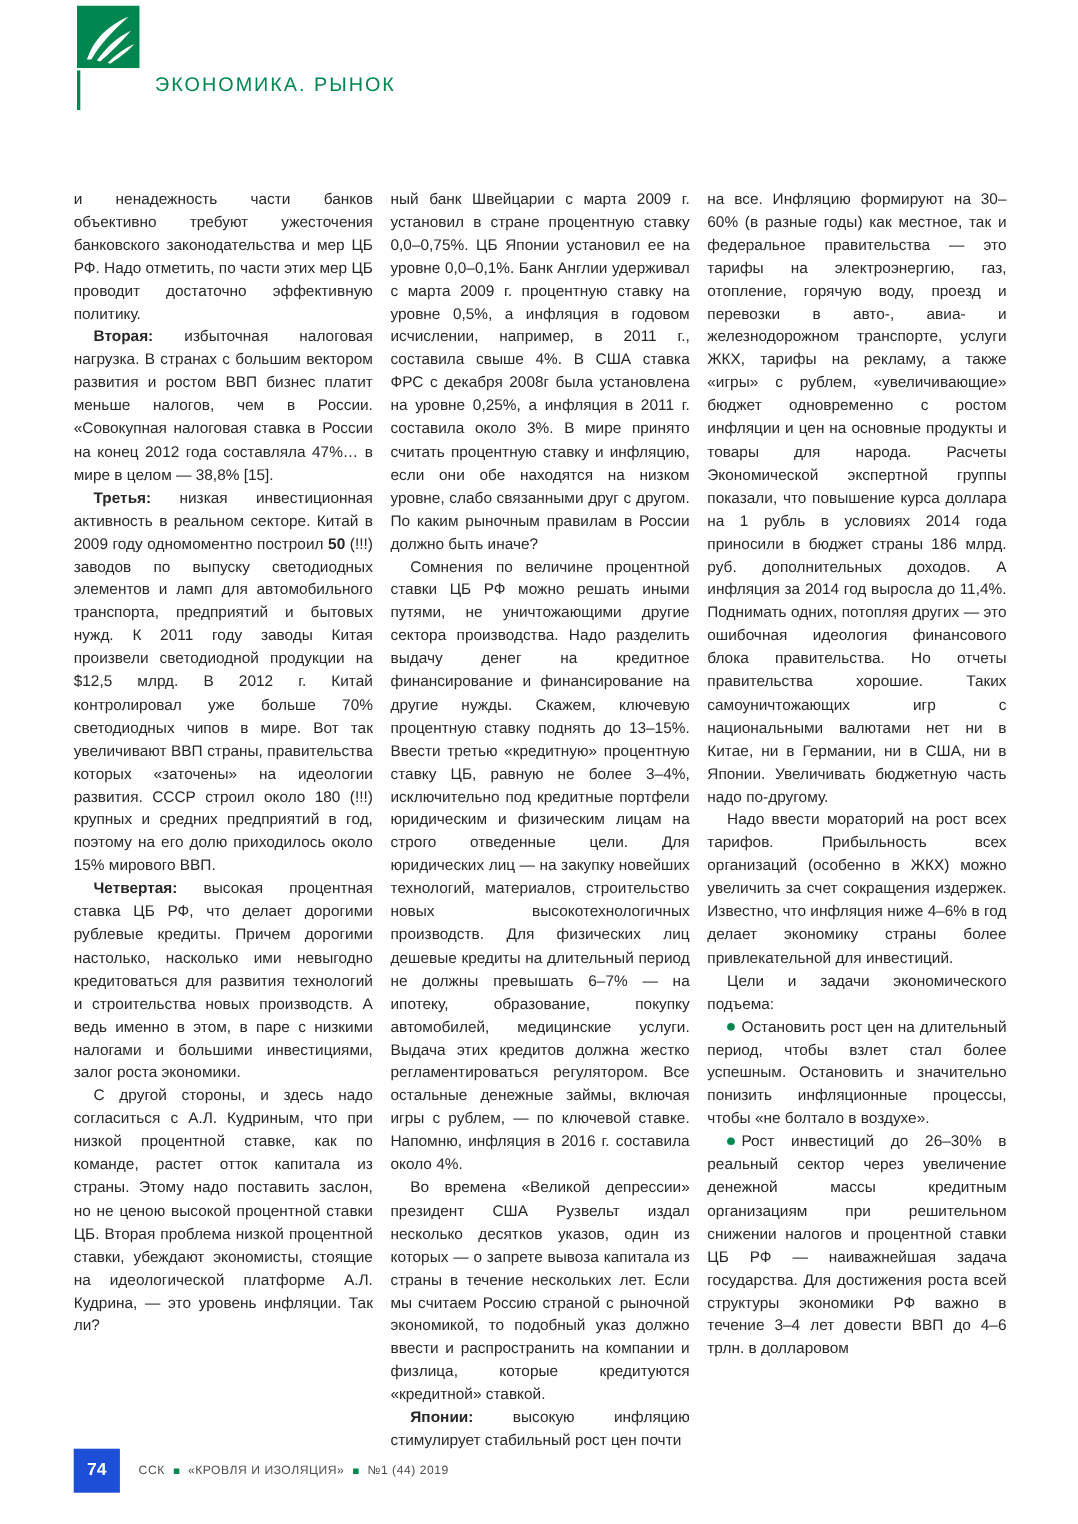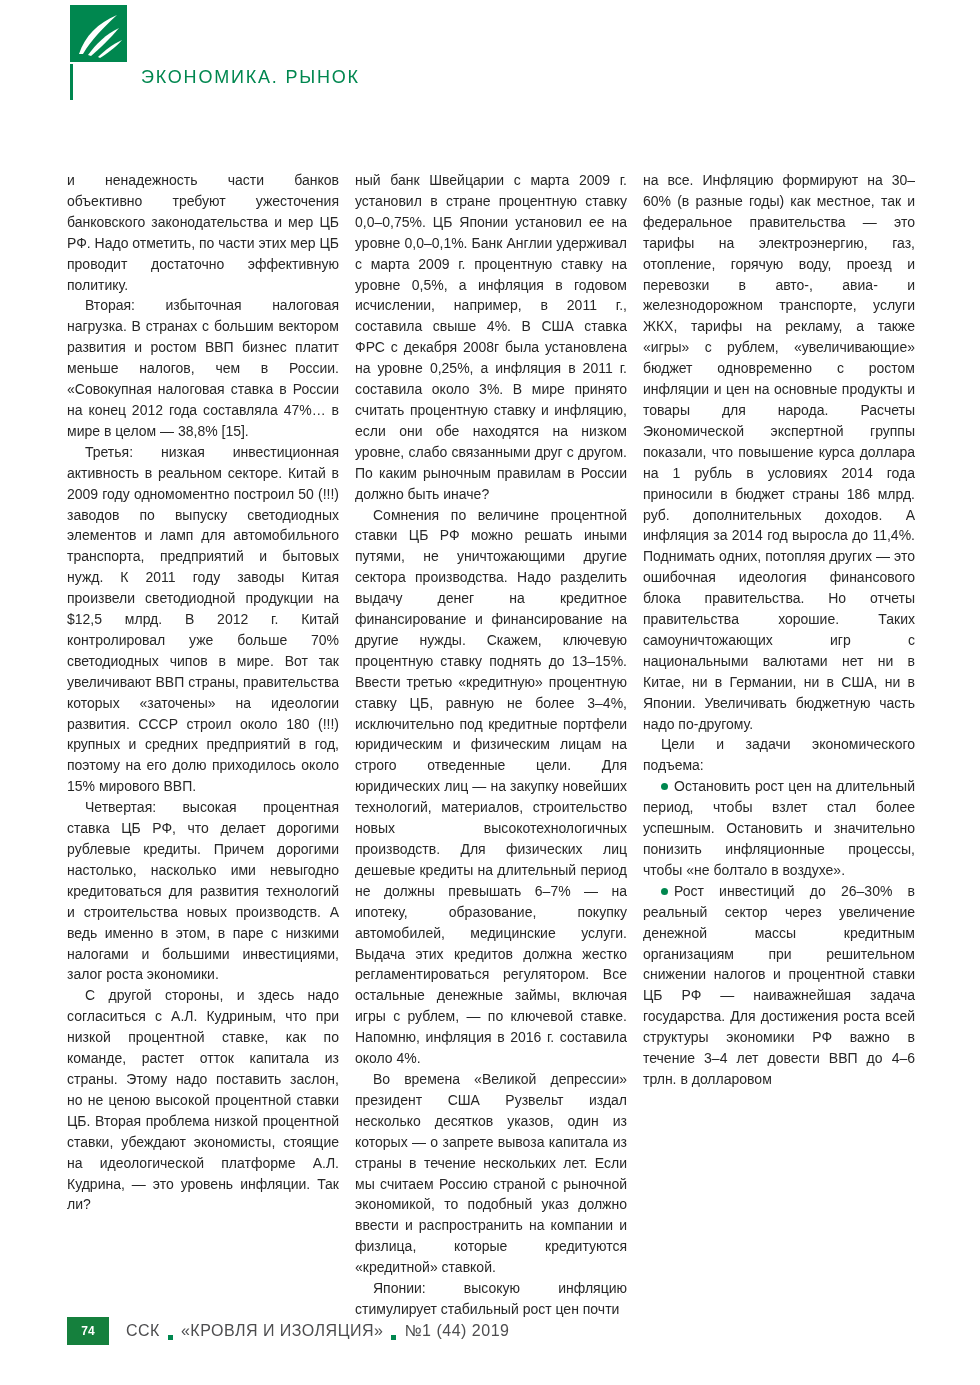--- a/index.html
+++ b/index.html
@@ -39,49 +39,49 @@
   }
   .col {
     width: 272px;
     font-size: 14px;
     line-height: 20.9px;
     text-align: justify;
     hyphens: auto; -webkit-hyphens: auto;
   }
   .col p { margin: 0; }
   .col p.indent { text-indent: 18px; }
-  .bold { font-weight: normal; }
+  .bold { font-weight: bold; }
   .bullet-dot {
     display: inline-block;
     width: 7px; height: 7px;
     border-radius: 50%;
     background: #00874f;
     margin-right: 6px;
     vertical-align: 1px;
   }
 
   
   .footer {
     position: absolute; left: 67px; top: 1317px;
     width: 848px;
     display: flex; align-items: center;
   }
   .page-num {
-    width: 42px; height: 28px;
-    background: #15803d;
+    width: 42px; height: 40px;
+    background: #1d4ed8;
     color: #ffffff;
-    font-weight: bold; font-size: 12px;
+    font-weight: bold; font-size: 16px;
     display: flex; align-items: center; justify-content: center;
   }
   .journal-line {
     margin-left: 17px;
-    font-size: 16px;
+    font-size: 11px;
     color: #4d4d4f;
     letter-spacing: 0.5px;
-    display: flex; align-items: flex-end; gap: 8px;
+    display: flex; align-items: center; gap: 8px;
   }
   .sep {
     width: 5px; height: 5px;
     background: #00874f;
     display: inline-block;
   }
 </style>
 </head>
 <body>
 
@@ -110,20 +110,21 @@
         <p class="indent"><span>С другой стороны, и здесь надо согласиться с А.Л. Кудриным, что при низкой процентной ставке, как по команде, растет отток капитала из страны. Этому надо поставить заслон, но не ценою высокой процентной ставки ЦБ. Вторая проблема низкой процентной ставки, убеждают экономисты, стоящие на идеологической платформе А.Л. Кудрина, — это уровень инфляции. Так ли?</span></p>
       </div>
     <div class="col">
         <p class=""><span>ный банк Швейцарии с марта 2009 г. установил в стране процентную ставку 0,0–0,75%. ЦБ Японии установил ее на уровне 0,0–0,1%. Банк Англии удерживал с марта 2009 г. процентную ставку на уровне 0,5%, а инфляция в годовом исчислении, например, в 2011 г., составила свыше 4%. В США ставка ФРС с декабря 2008г была установлена на уровне 0,25%, а инфляция в 2011 г. составила около 3%. В мире принято считать процентную ставку и инфляцию, если они обе находятся на низком уровне, слабо связанными друг с другом. По каким рыночным правилам в России должно быть иначе?</span></p>
         <p class="indent"><span>Сомнения по величине процентной ставки ЦБ РФ можно решать иными путями, не уничтожающими другие сектора производства. Надо разделить выдачу денег на кредитное финансирование и финансирование на другие нужды. Скажем, ключевую процентную ставку поднять до 13–15%. Ввести третью «кредитную» процентную ставку ЦБ, равную не более 3–4%, исключительно под кредитные портфели юридическим и физическим лицам на строго отведенные цели. Для юридических лиц — на закупку новейших технологий, материалов, строительство новых высокотехнологичных производств. Для физических лиц дешевые кредиты на длительный период не должны превышать 6–7% — на ипотеку, образование, покупку автомобилей, медицинские услуги. Выдача этих кредитов должна жестко регламентироваться регулятором. Все остальные денежные займы, включая игры с рублем, — по ключевой ставке. Напомню, инфляция в 2016 г. составила около 4%.</span></p>
         <p class="indent"><span>Во времена «Великой депрессии» президент США Рузвельт издал несколько десятков указов, один из которых — о запрете вывоза капитала из страны в течение нескольких лет. Если мы считаем Россию страной с рыночной экономикой, то подобный указ должно ввести и распространить на компании и физлица, которые кредитуются «кредитной» ставкой.</span></p>
         <p class="indent"><span class="bold">Японии:</span><span> высокую инфляцию стимулирует стабильный рост цен почти</span></p>
       </div>
     <div class="col">
         <p class=""><span>на все. Инфляцию формируют на 30–60% (в разные годы) как местное, так и федеральное правительства — это тарифы на электроэнергию, газ, отопление, горячую воду, проезд и перевозки в авто-, авиа- и железнодорожном транспорте, услуги ЖКХ, тарифы на рекламу, а также «игры» с рублем, «увеличивающие» бюджет одновременно с ростом инфляции и цен на основные продукты и товары для народа. Расчеты Экономической экспертной группы показали, что повышение курса доллара на 1 рубль в условиях 2014 года приносили в бюджет страны 186 млрд. руб. дополнительных доходов. А инфляция за 2014 год выросла до 11,4%. Поднимать одних, потопляя других — это ошибочная идеология финансового блока правительства. Но отчеты правительства хорошие. Таких самоуничтожающих игр с национальными валютами нет ни в Китае, ни в Германии, ни в США, ни в Японии. Увеличивать бюджетную часть надо по-другому.</span></p>
+        <p class="indent"><span>Надо ввести мораторий на рост всех тарифов. Прибыльность всех организаций (особенно в ЖКХ) можно увеличить за счет сокращения издержек. Известно, что инфляция ниже 4–6% в год делает экономику страны более привлекательной для инвестиций.</span></p>
         <p class="indent"><span>Цели и задачи экономического подъема:</span></p>
         <p class="indent"><span class="bullet-dot"></span><span>Остановить рост цен на длительный период, чтобы взлет стал более успешным. Остановить и значительно понизить инфляционные процессы, чтобы «не болтало в воздухе».</span></p>
         <p class="indent"><span class="bullet-dot"></span><span>Рост инвестиций до 26–30% в реальный сектор через увеличение денежной массы кредитным организациям при решительном снижении налогов и процентной ставки ЦБ РФ — наиважнейшая задача государства. Для достижения роста всей структуры экономики РФ важно в течение 3–4 лет довести ВВП до 4–6 трлн. в долларовом</span></p>
       </div>
   </div>
 
   <div class="footer">
     <div class="page-num">74</div>
     <div class="journal-line">
       <span>ССК</span>

